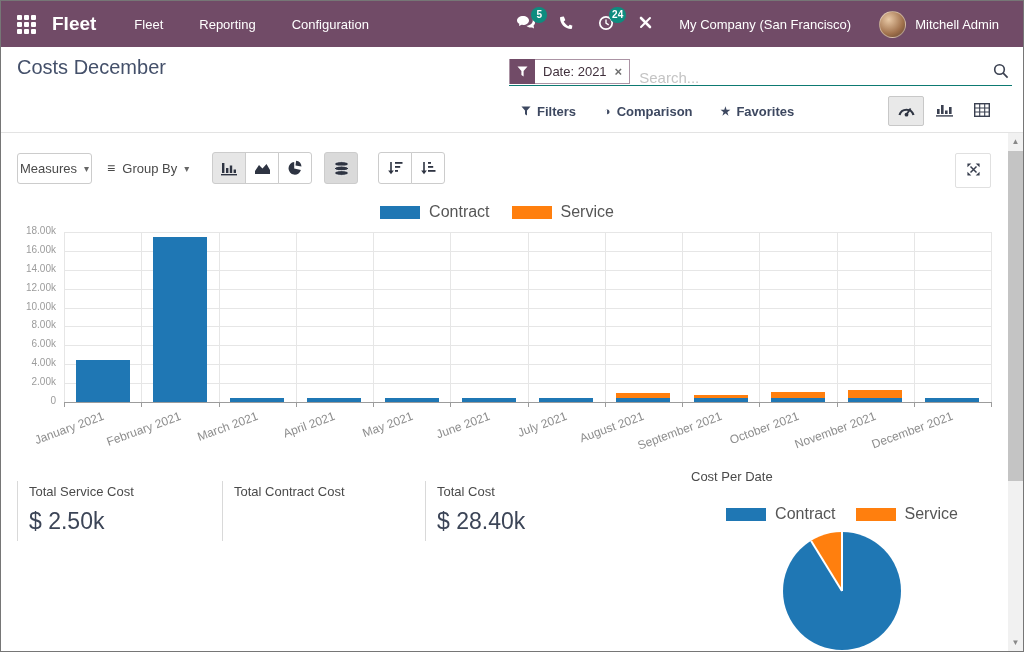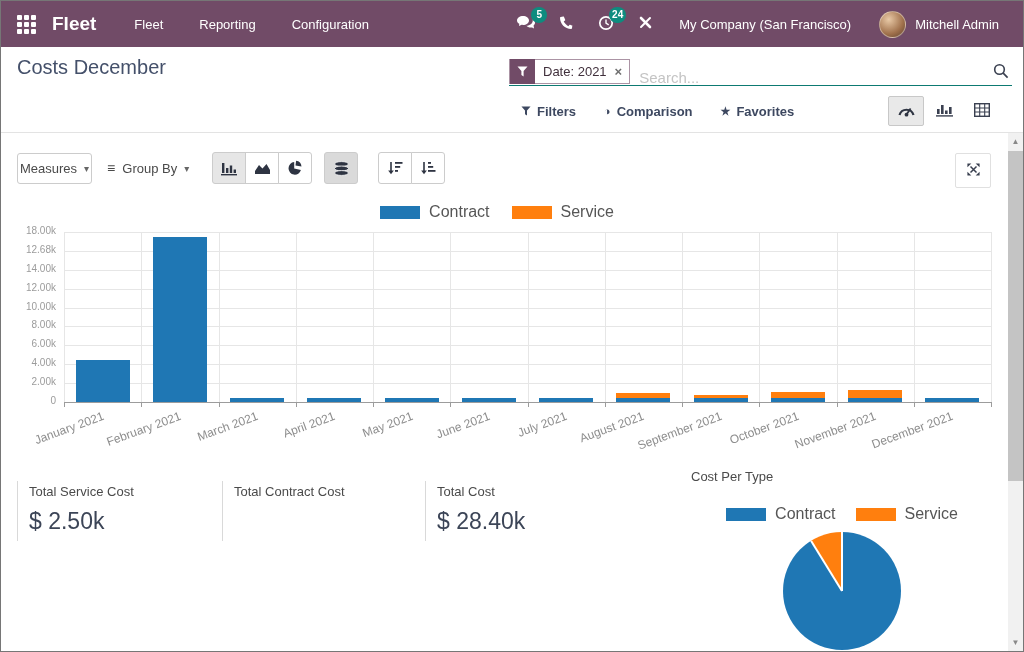--- a/index.html
+++ b/index.html
@@ -337,21 +337,21 @@
         <div class="ytick" style="left: 0px; top: 205.333px; width: 55px;">6.00k</div>
         <div class="hline" style="left: 63px; top: 193.444px; width: 927px;"></div>
         <div class="ytick" style="left: 0px; top: 186.444px; width: 55px;">8.00k</div>
         <div class="hline" style="left: 63px; top: 174.556px; width: 927px;"></div>
         <div class="ytick" style="left: 0px; top: 167.556px; width: 55px;">10.00k</div>
         <div class="hline" style="left: 63px; top: 155.667px; width: 927px;"></div>
         <div class="ytick" style="left: 0px; top: 148.667px; width: 55px;">12.00k</div>
         <div class="hline" style="left: 63px; top: 136.778px; width: 927px;"></div>
         <div class="ytick" style="left: 0px; top: 129.778px; width: 55px;">14.00k</div>
         <div class="hline" style="left: 63px; top: 117.889px; width: 927px;"></div>
-        <div class="ytick" style="left: 0px; top: 110.889px; width: 55px;">12.68k</div>
+        <div class="ytick" style="left: 0px; top: 110.889px; width: 55px;">16.00k</div>
         <div class="hline" style="left: 63px; top: 99px; width: 927px;"></div>
         <div class="ytick" style="left: 0px; top: 92px; width: 55px;">18.00k</div>
         <div class="vline" style="left: 63px; top: 99px; height: 170px;"></div>
         <div class="xtick" style="left: 63px; top: 269px;"></div>
         <div class="vline" style="left: 140.25px; top: 99px; height: 170px;"></div>
         <div class="xtick" style="left: 140.25px; top: 269px;"></div>
         <div class="vline" style="left: 217.5px; top: 99px; height: 170px;"></div>
         <div class="xtick" style="left: 217.5px; top: 269px;"></div>
         <div class="vline" style="left: 294.75px; top: 99px; height: 170px;"></div>
         <div class="xtick" style="left: 294.75px; top: 269px;"></div>
@@ -408,21 +408,21 @@
       <div class="kpi-value">$ 2.50k</div>
     </div>
     <div class="kpi" style="left:221px;width:194px;">
       <div class="kpi-label">Total Contract Cost</div>
     </div>
     <div class="kpi" style="left:424px;width:240px;">
       <div class="kpi-label">Total Cost</div>
       <div class="kpi-value">$ 28.40k</div>
     </div>
 
-    <div class="cpt-title">Cost Per Type</div>
+    <div class="cpt-title">Cost Per Date</div>
     <div class="pie-legend">
       <button class="legend-item">
         <span class="swatch contract"></span>
         <span>Contract</span>
       </button>
       <button class="legend-item">
         <span class="swatch service"></span>
         <span>Service</span>
       </button>
     </div>

